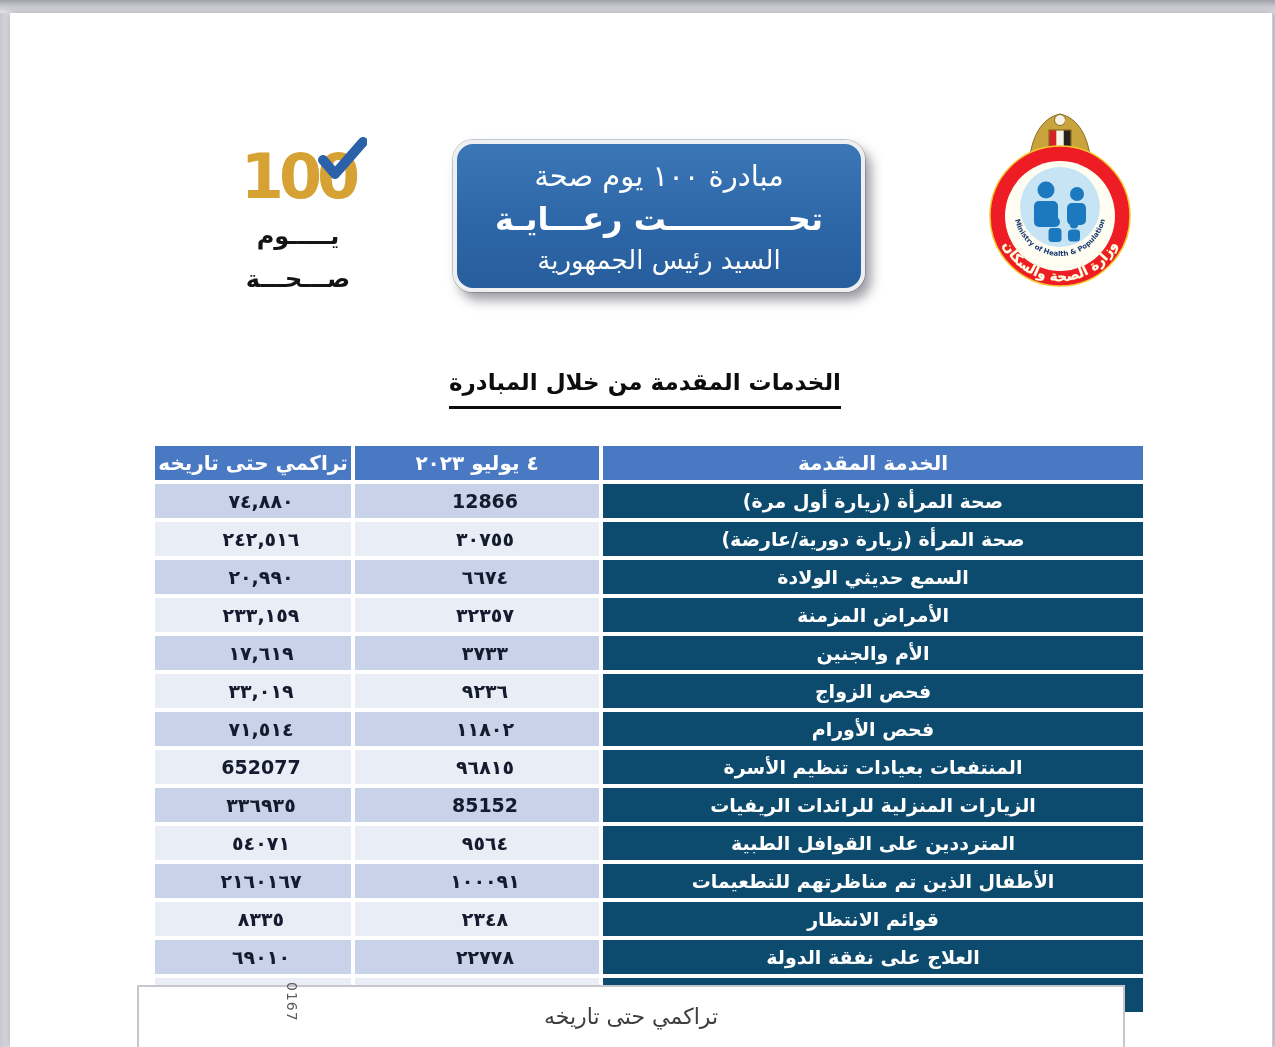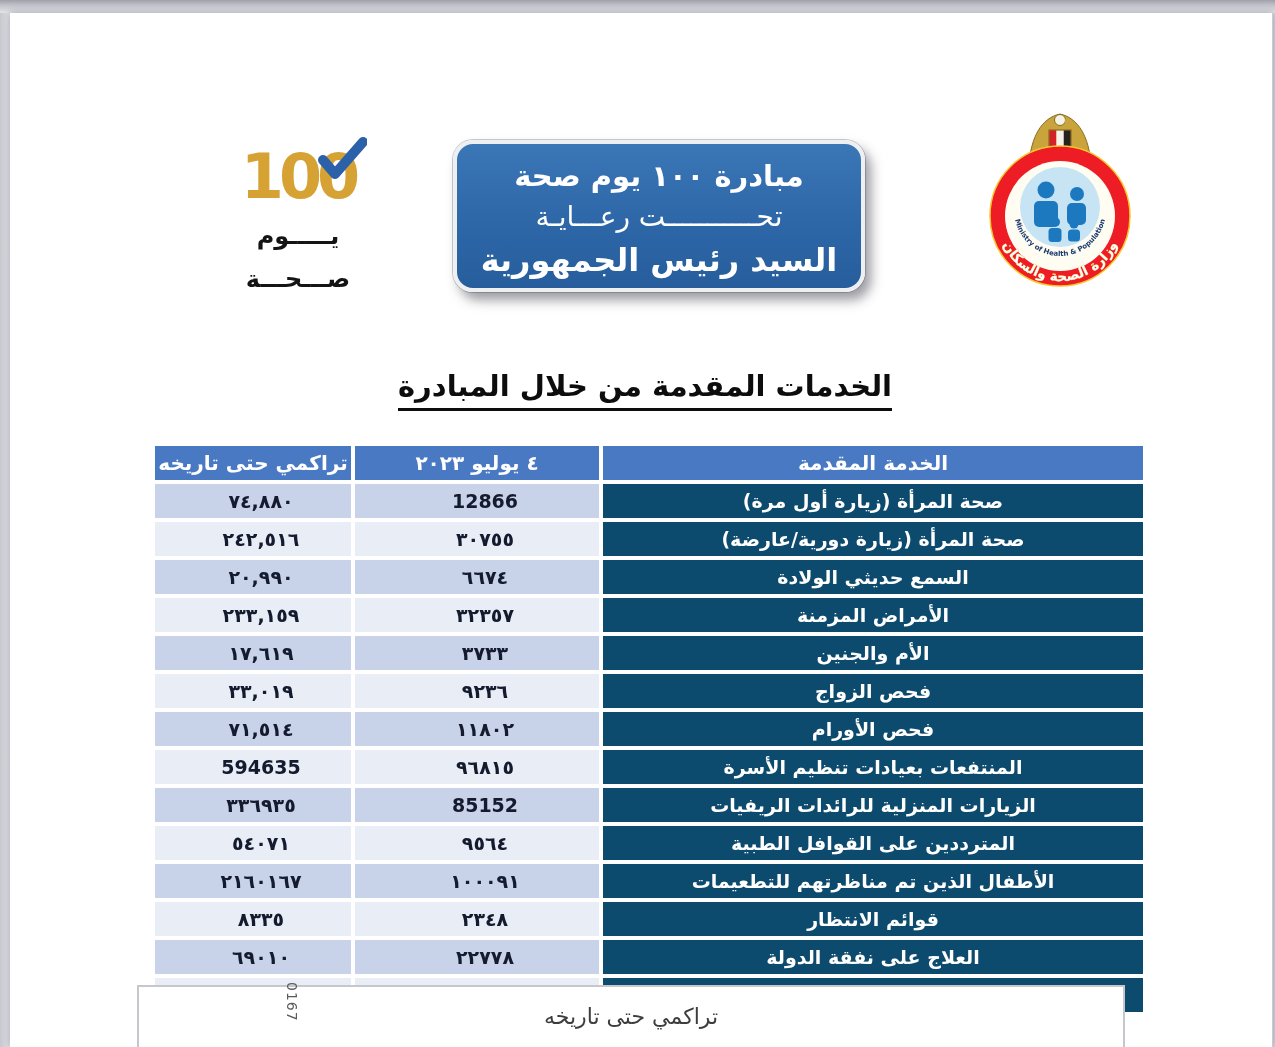--- a/index.html
+++ b/index.html
@@ -23,31 +23,31 @@
   .logo100 .check { position:absolute; right:-12px; top:-10px; }
   .logo100 .word { display:block; font-size:24px; font-weight:bold; color:#141414;
                    line-height:1.25; letter-spacing:0;margin-top:13px; }
 
   
   .banner { position:absolute; left:443px; top:127px; width:412px; height:152px;
             background:linear-gradient(180deg,#3b76b6 0%,#2d67a8 55%,#275d9c 100%);
             border:4px solid #edeff1; border-radius:20px;
             box-shadow:6px 8px 12px rgba(55,55,70,.5), 0 0 0 1px #c7ccd3;
             color:#fff; text-align:center; direction:rtl; padding-top:12px; }
-  .banner .b1 { font-size:29px; font-weight:bold; line-height:1.4; }
-  .banner .b2 { font-size:28px; font-weight:normal; line-height:1.4; }
-  .banner .b3 { font-size:32px; font-weight:bold; line-height:1.5; }
+  .banner .b1 { font-size:29px; font-weight:normal; line-height:1.4; }
+  .banner .b2 { font-size:32px; font-weight:bold; line-height:1.4; }
+  .banner .b3 { font-size:26px; font-weight:normal; line-height:1.5; }
 
   
   .ministry { position:absolute; left:973px; top:97px; width:154px; height:182px; }
 
   
   .doc-title { position:absolute; left:330px; top:356px; width:610px; text-align:center; direction:rtl; }
-  .doc-title span { display:inline-block; font-size:29px; font-weight:bold; color:#0d0d0d;
-                    border-bottom:3px solid #0d0d0d; padding-bottom:5px; }
+  .doc-title span { display:inline-block; font-size:23px; font-weight:bold; color:#0d0d0d;
+                    border-bottom:3px solid #0d0d0d; padding-bottom:11px; }
 
   
   table.services { position:absolute; left:141px; top:429px; border-collapse:separate;
                    border-spacing:4px; table-layout:fixed; direction:rtl; }
   table.services col.c-service { width:540px; }
   table.services col.c-daily   { width:244px; }
   table.services col.c-cum     { width:196px; }
   table.services th, table.services td { height:34px; text-align:center; vertical-align:middle;
                    overflow:hidden; white-space:nowrap; }
   table.services th { background:#4a79c4; color:#ffffff; font-size:20px; font-weight:bold; }
@@ -178,21 +178,21 @@
             <td class="num">٣٣,٠١٩</td>
           </tr>
         <tr>
             <td class="service">فحص الأورام</td>
             <td class="num">١١٨٠٢</td>
             <td class="num">٧١,٥١٤</td>
           </tr>
         <tr>
             <td class="service">المنتفعات بعيادات تنظيم الأسرة</td>
             <td class="num">٩٦٨١٥</td>
-            <td class="num">594635</td>
+            <td class="num">652077</td>
           </tr>
         <tr>
             <td class="service">الزيارات المنزلية للرائدات الريفيات</td>
             <td class="num">85152</td>
             <td class="num">٣٣٦٩٣٥</td>
           </tr>
         <tr>
             <td class="service">المترددين على القوافل الطبية</td>
             <td class="num">٩٥٦٤</td>
             <td class="num">٥٤٠٧١</td>

